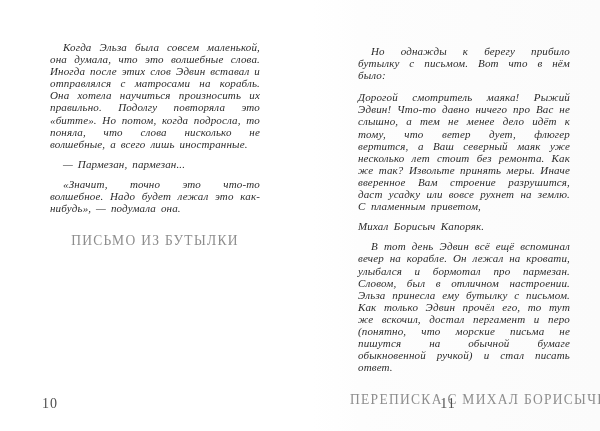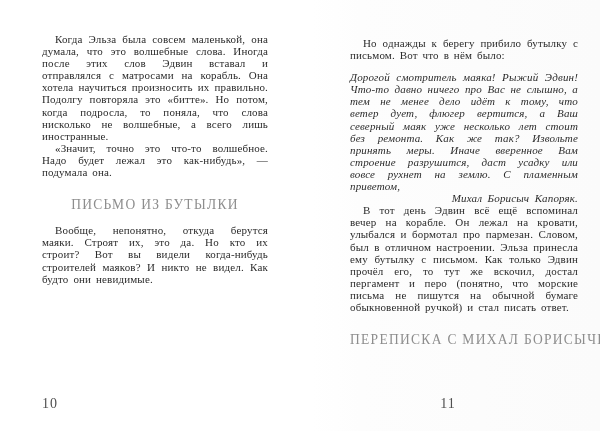--- a/index.html
+++ b/index.html
@@ -19,31 +19,32 @@
     position: absolute;
     font-size: 11px;
     line-height: 12.1px;
     color: #2b2b2b;
     text-align: justify;
     letter-spacing: 0.15px;
   }
   .page-left  { left: 42px;  top: 33px; width: 226px; }
   .page-right { left: 350px; top: 37px; width: 228px; }
   .page p {
-    margin: 0;
+    margin: 8px;
     text-indent: 13px;
     word-spacing: 2px;
+    font-style: italic;
   }
   .letter-block {
     margin-top: 10px;
     font-style: italic;
   }
   .letter-block p { text-indent: 0; word-spacing: 2.5px; }
   .letter-signature {
-    text-align: right;
+    text-align: left;
     font-style: italic;
     margin: 0;
     word-spacing: 1px;
   }
   .body-after-letter { margin-top: 11px; }
   .chapter-heading {
     margin: 21px 0 13px 0;
     text-align: center;
     font-weight: 400;
     font-size: 13.5px;
@@ -64,23 +65,23 @@
   .page-number-left  { left: 42px; }
   .page-number-right { left: 334px; width: 228px; text-align: center; }
 </style>
 </head>
 <body>
 
 <div class="spread">
 
   <div class="page page-left">
     <p>Когда Эльза была совсем маленькой, она думала, что это волшебные слова. Иногда после этих слов Эдвин вставал и отправлялся с матросами на корабль. Она хотела научиться произносить их правильно. Подолгу повторяла это «битте». Но потом, когда подросла, то поняла, что слова нисколько не волшебные, а всего лишь иностранные.</p>
+    <p>— Пармезан, пармезан...</p>
     <p>«Значит, точно это что-то волшебное. Надо будет лежал это как-нибудь», — подумала она.</p>
     <h2 class="chapter-heading">ПИСЬМО ИЗ БУТЫЛКИ</h2>
-    <p>Вообще, непонятно, откуда берутся маяки. Строят их, это да. Но кто их строит? Вот вы видели когда-нибудь строителей маяков? И никто не видел. Как будто они невидимые.</p>
   </div>
 
   <div class="page page-right">
     <p>Но однажды к берегу прибило бутылку с письмом. Вот что в нём было:</p>
     <div class="letter-block">
       <p>Дорогой смотритель маяка! Рыжий Эдвин! Что-то давно ничего про Вас не слышно, а тем не менее дело идёт к тому, что ветер дует, флюгер вертится, а Ваш северный маяк уже несколько лет стоит без ремонта. Как же так? Извольте принять меры. Иначе вверенное Вам строение разрушится, даст усадку или вовсе рухнет на землю. С пламенным приветом,</p>
       <p class="letter-signature">Михал Борисыч Капоряк.</p>
     </div>
     <p class="body-after-letter">В тот день Эдвин всё ещё вспоминал вечер на корабле. Он лежал на кровати, улыбался и бормотал про пармезан. Словом, был в отличном настроении. Эльза принесла ему бутылку с письмом. Как только Эдвин прочёл его, то тут же вскочил, достал пергамент и перо (понятно, что морские письма не пишутся на обычной бумаге обыкновенной ручкой) и стал писать ответ.</p>
     <h2 class="chapter-heading">ПЕРЕПИСКА С МИХАЛ БОРИСЫЧЕМ</h2>

